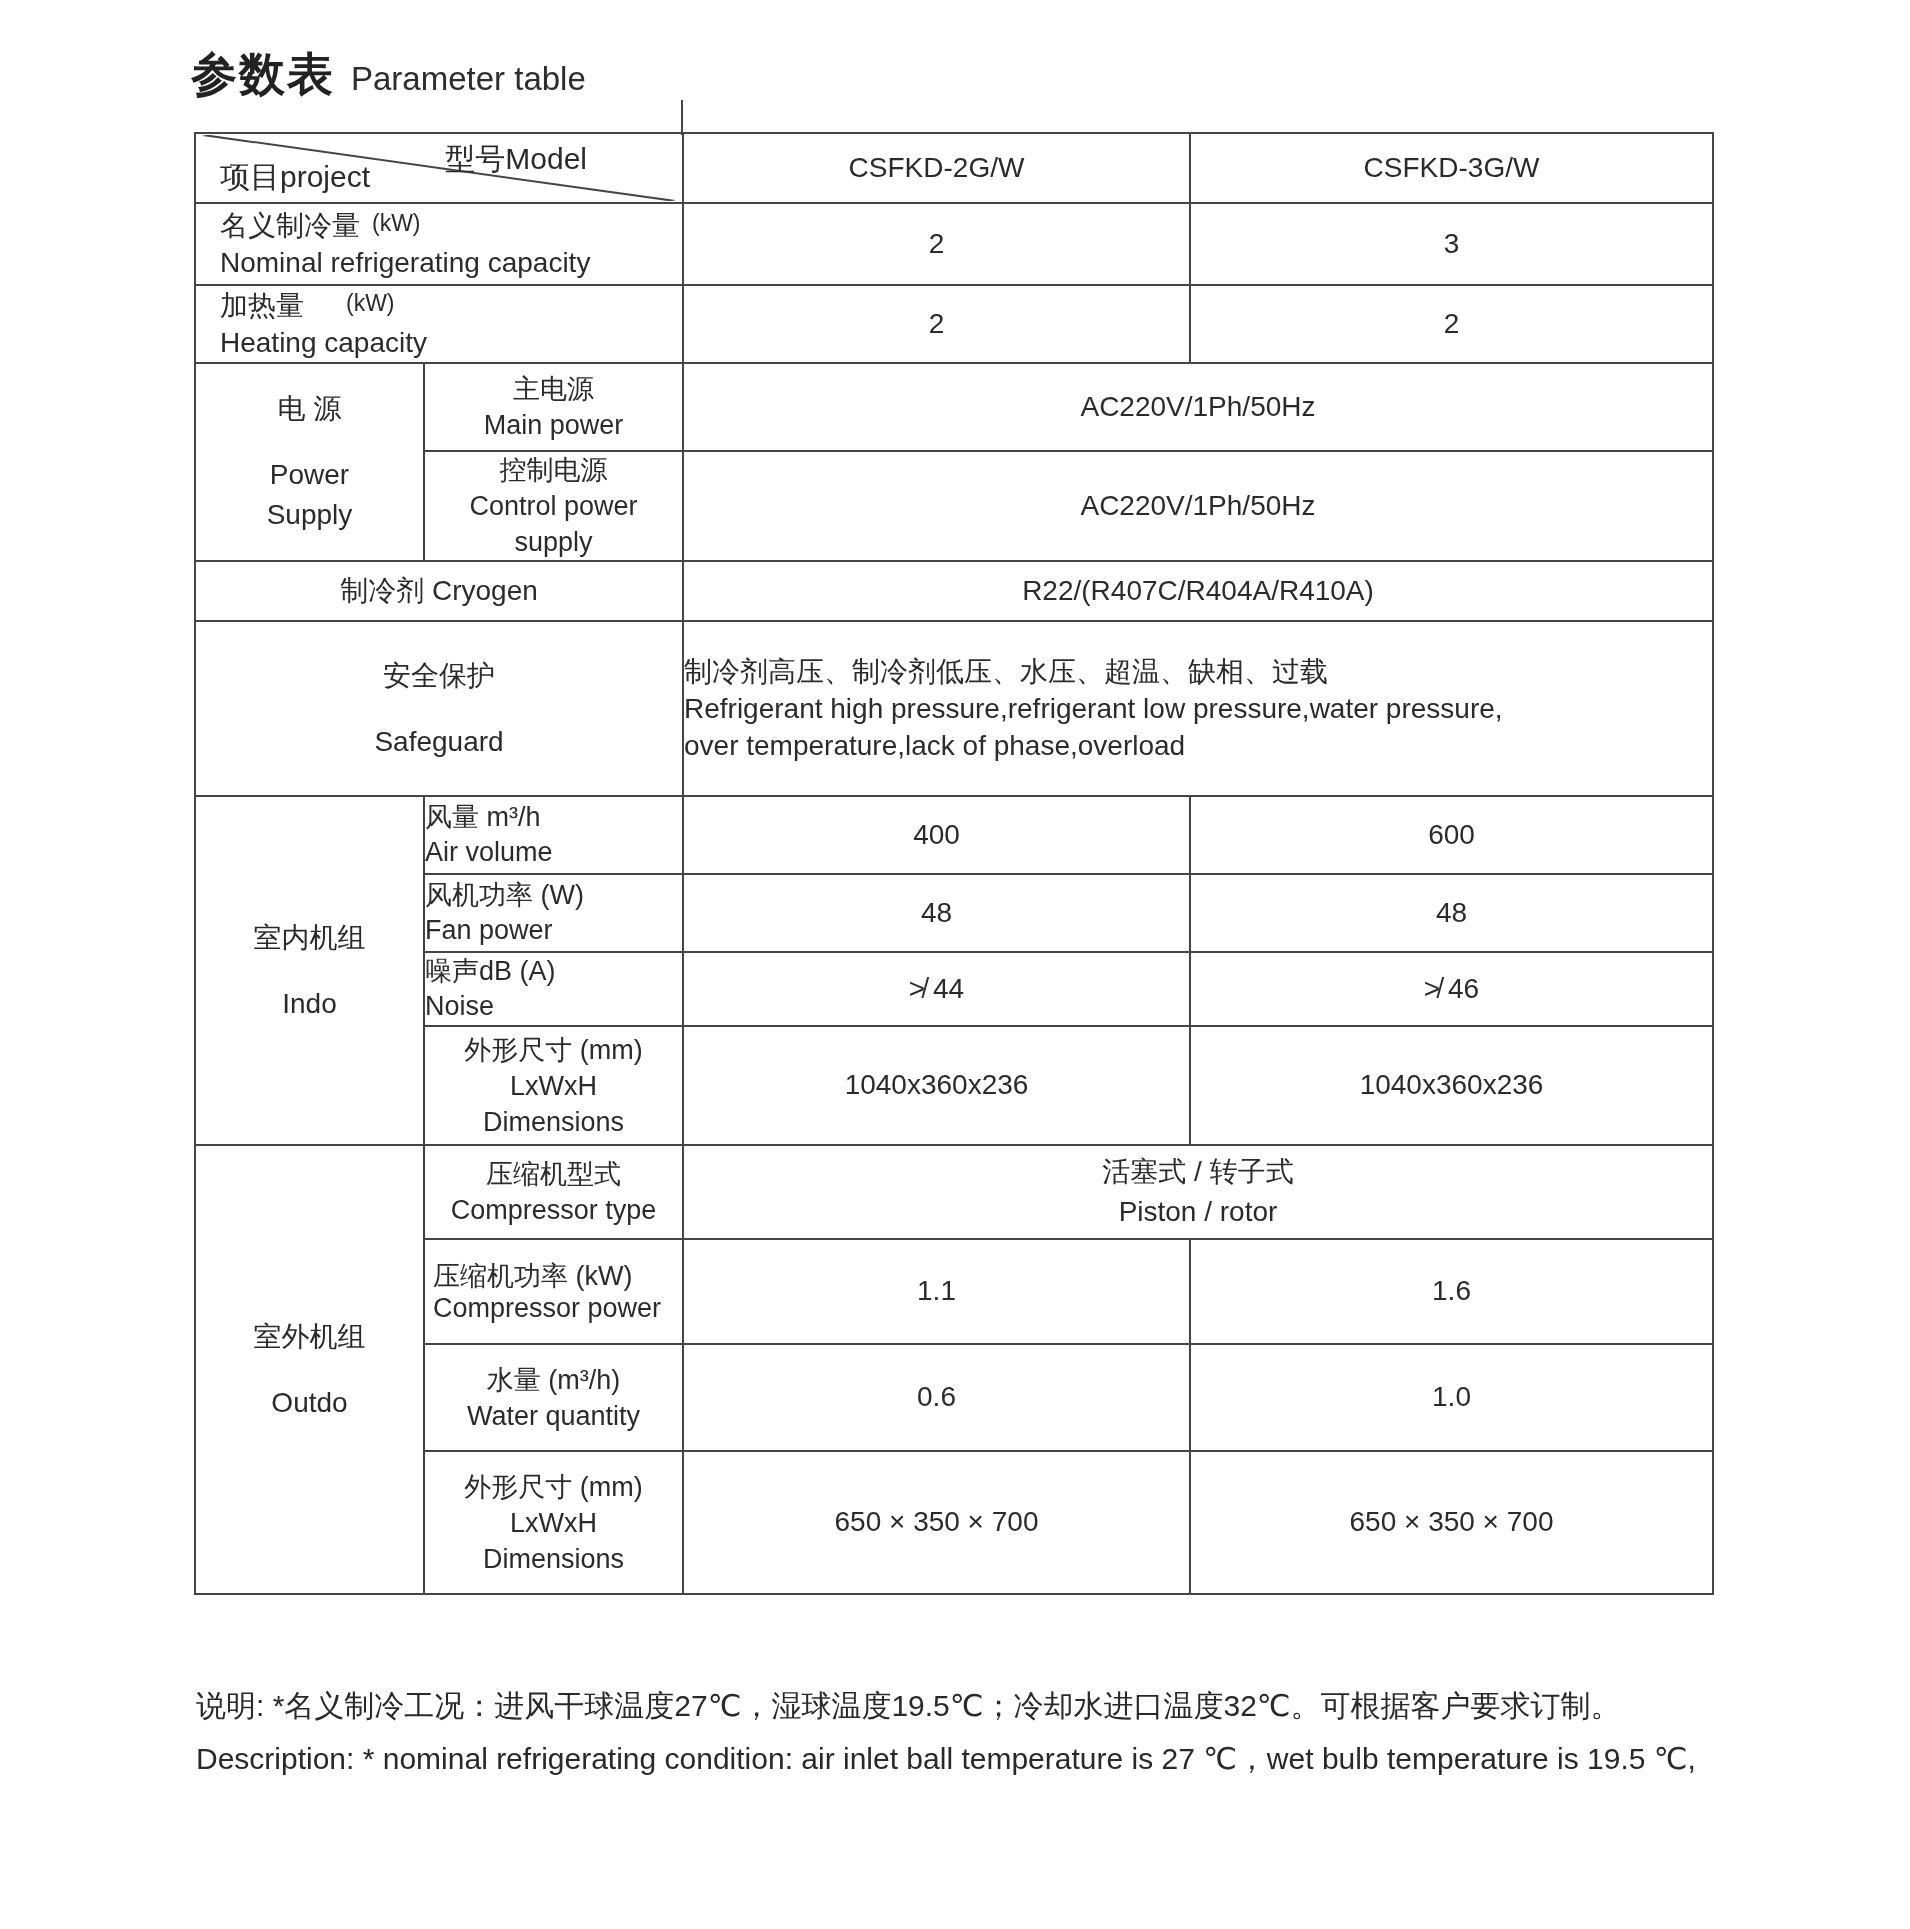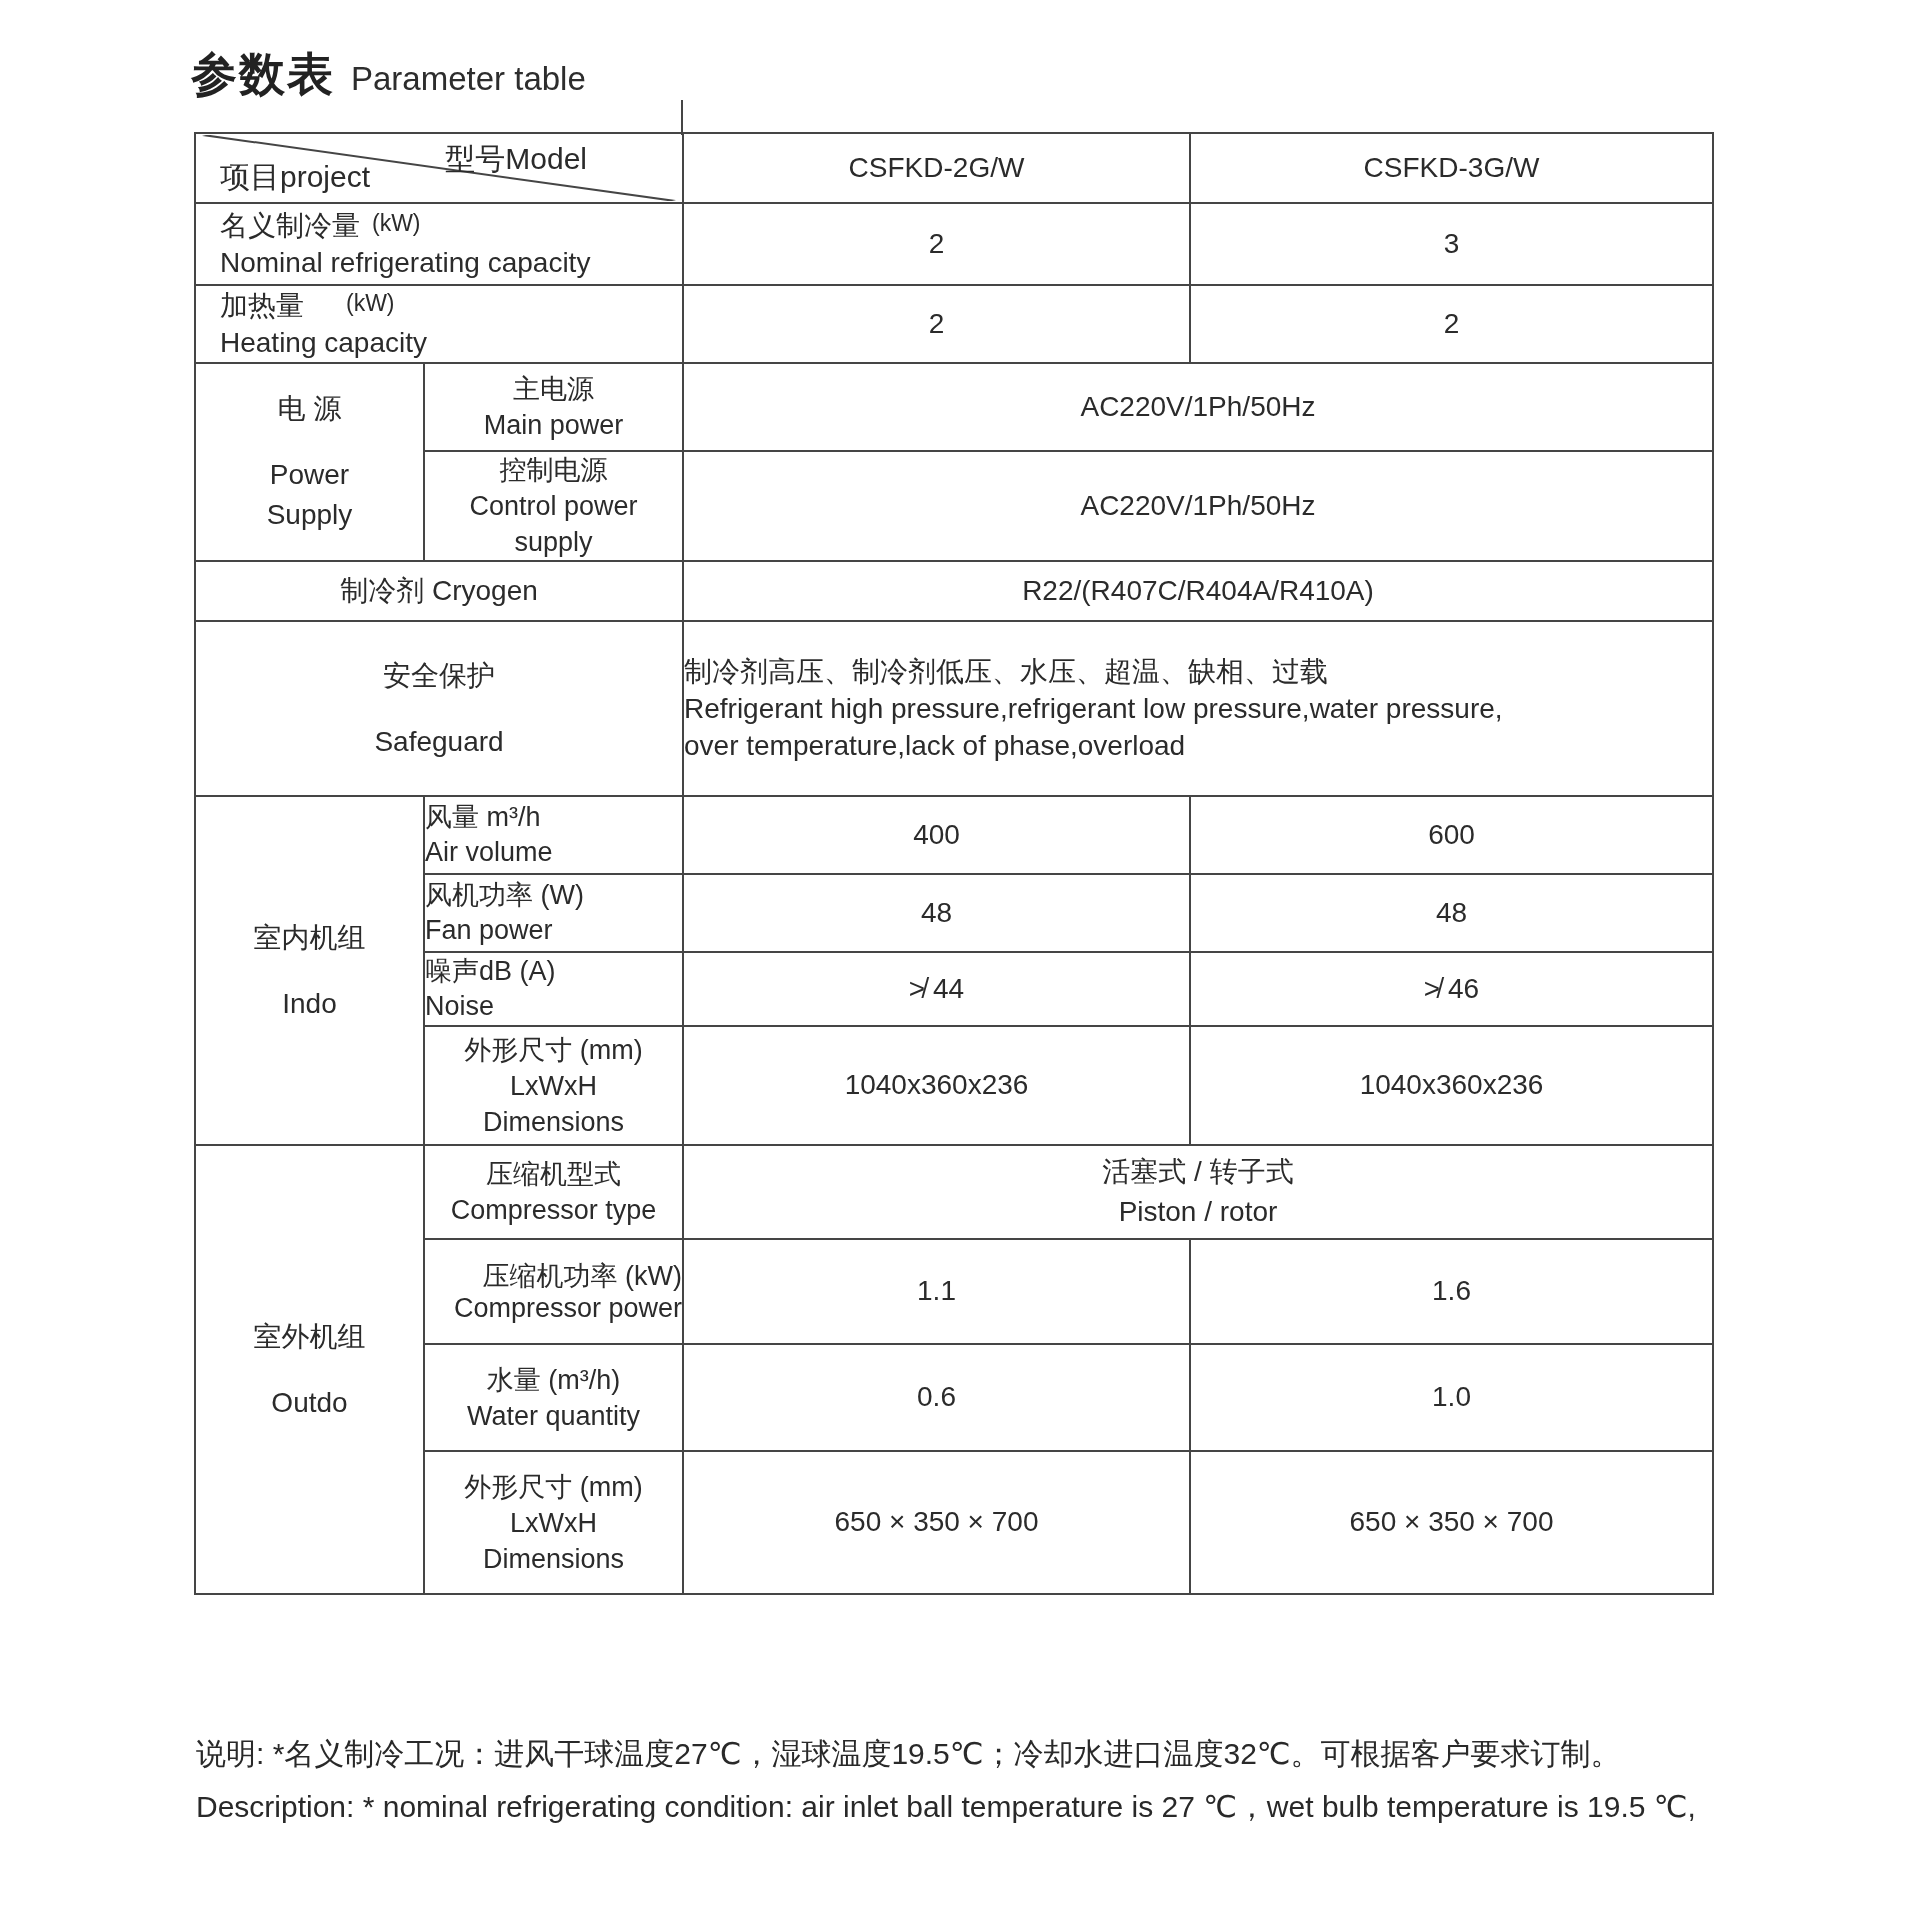--- a/index.html
+++ b/index.html
@@ -50,25 +50,25 @@
   .sub-left .l{display:block;line-height:35px;font-size:27px;}
   .sub-center{text-align:center;}
   .sub-center .l{display:block;line-height:36px;font-size:27px;}
 
   
   .multiline-left{text-align:left;padding-left:25px;}
   .multiline-left .l{display:block;line-height:37px;}
 
   .two-line-center .l{display:block;line-height:40px;}
   .split-label{display:flex;flex-direction:column;justify-content:space-between;height:100%;
-               padding:14px 0 14px 8px;box-sizing:border-box;text-align:right;}
+               padding:14px 0 14px 8px;box-sizing:border-box;text-align:left;}
   .split-label .l{display:block;font-size:27px;line-height:32px;}
 
   
-  .notes{position:absolute;left:196px;top:1690px;font-size:30px;color:#292929;white-space:nowrap;margin-top:48px;}
+  .notes{position:absolute;left:196px;top:1690px;font-size:30px;color:#292929;white-space:nowrap;}
   .notes .n{display:block;line-height:32px;}
   .n2{margin-top:21px;}
   .n3{margin-top:21px;margin-left:187px;}
   .n4{margin-top:23px;margin-left:157px;}
 </style>
 </head>
 <body>
 
 <div class="title">
   <span class="zh">参数表</span><span class="en">Parameter table</span>

